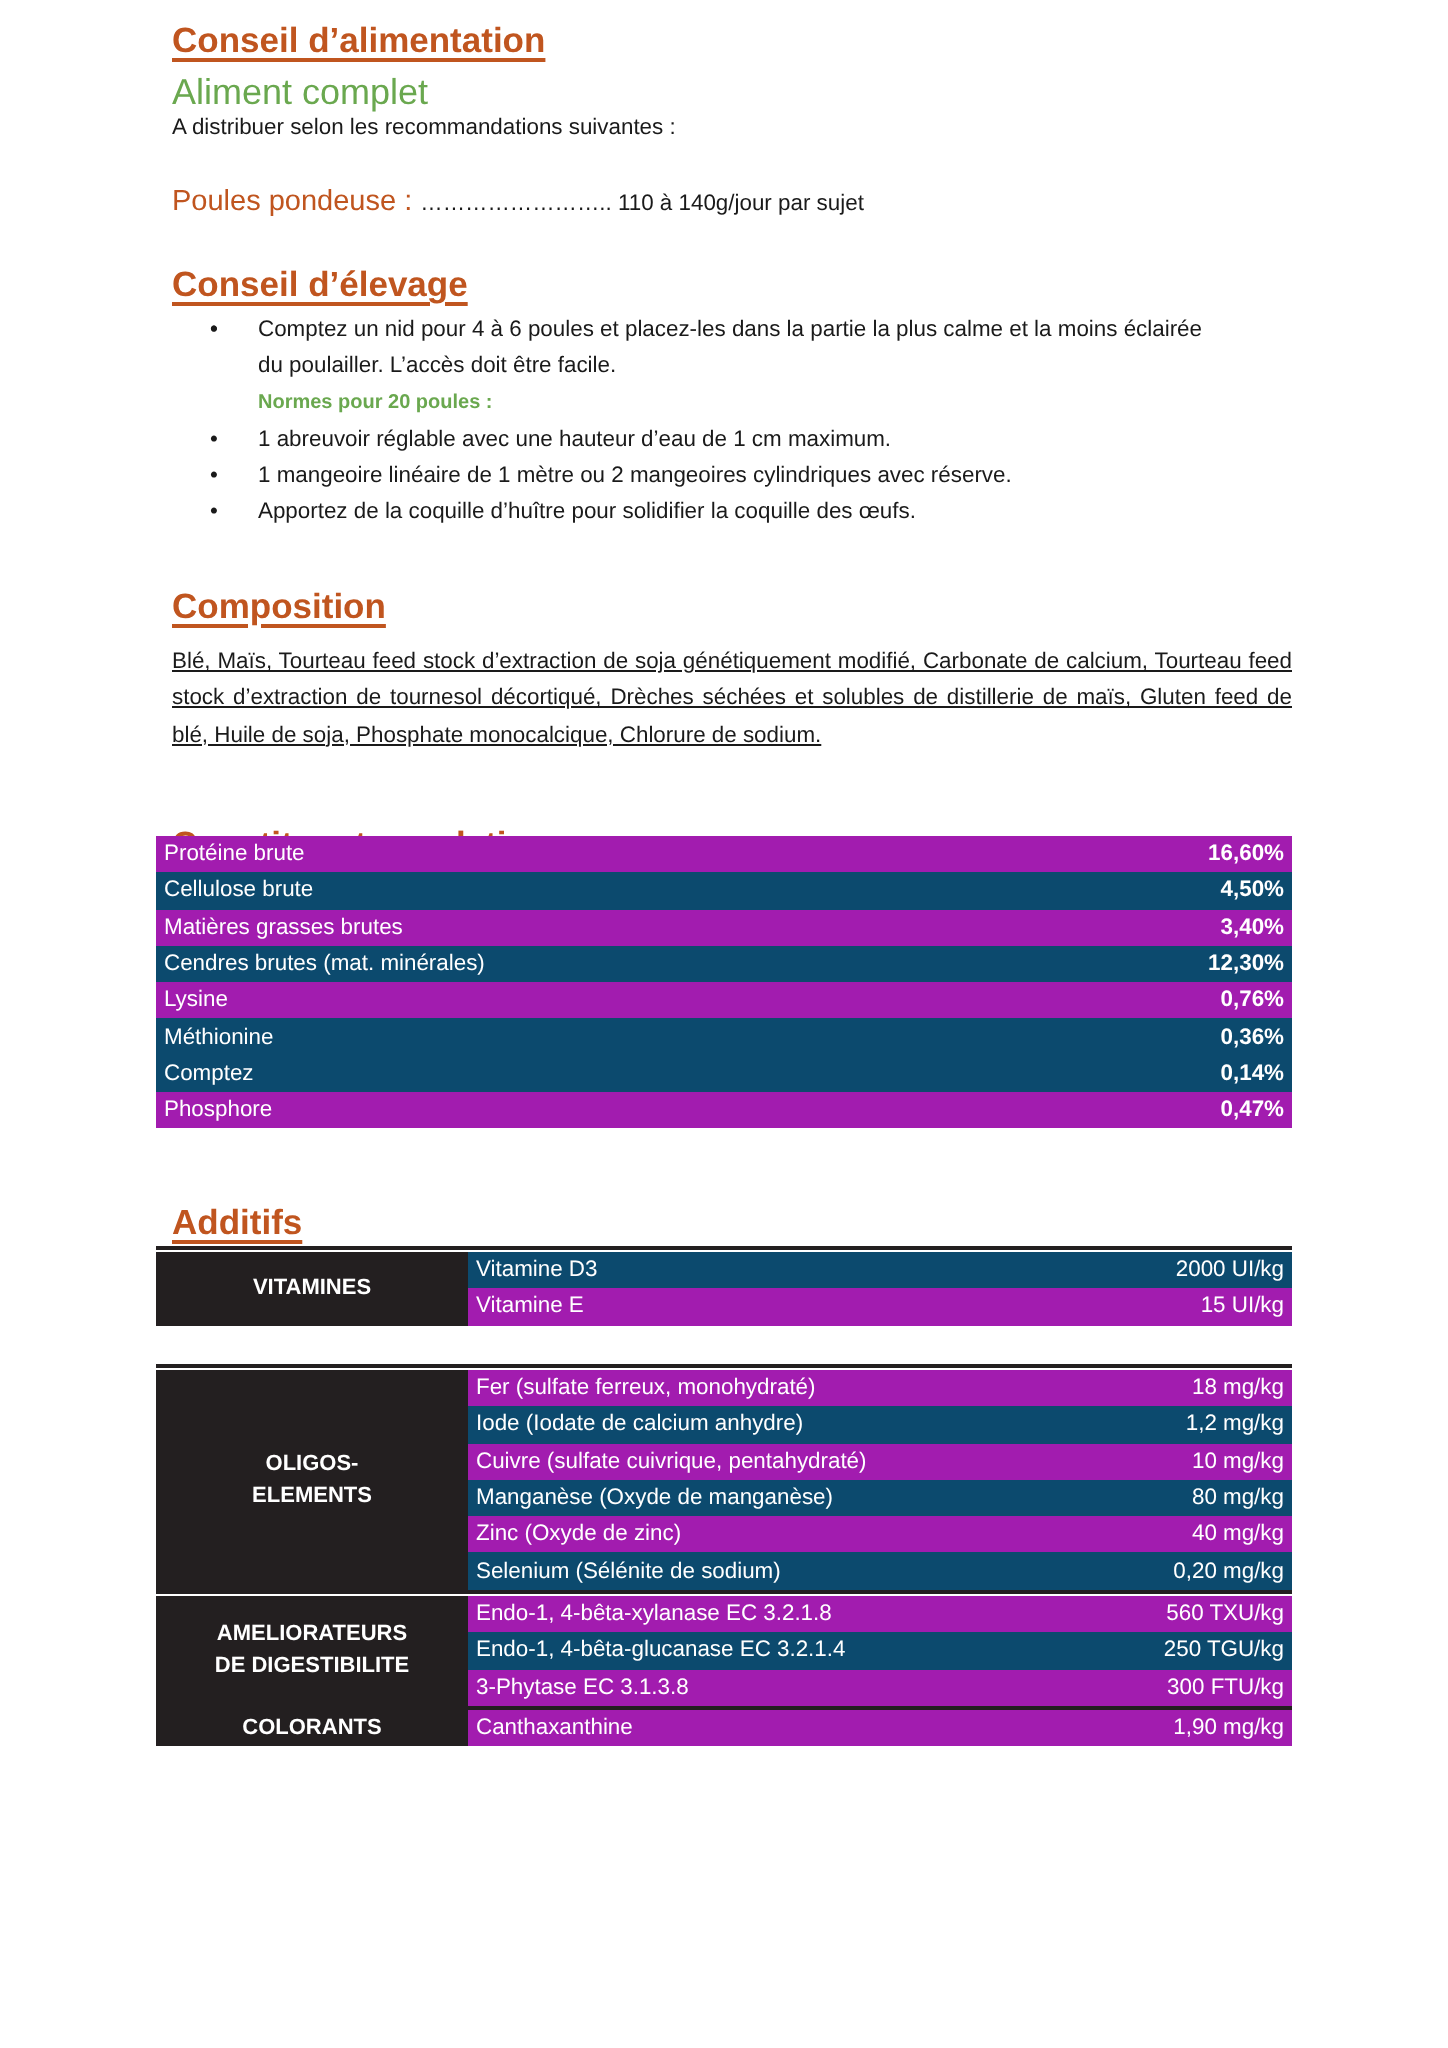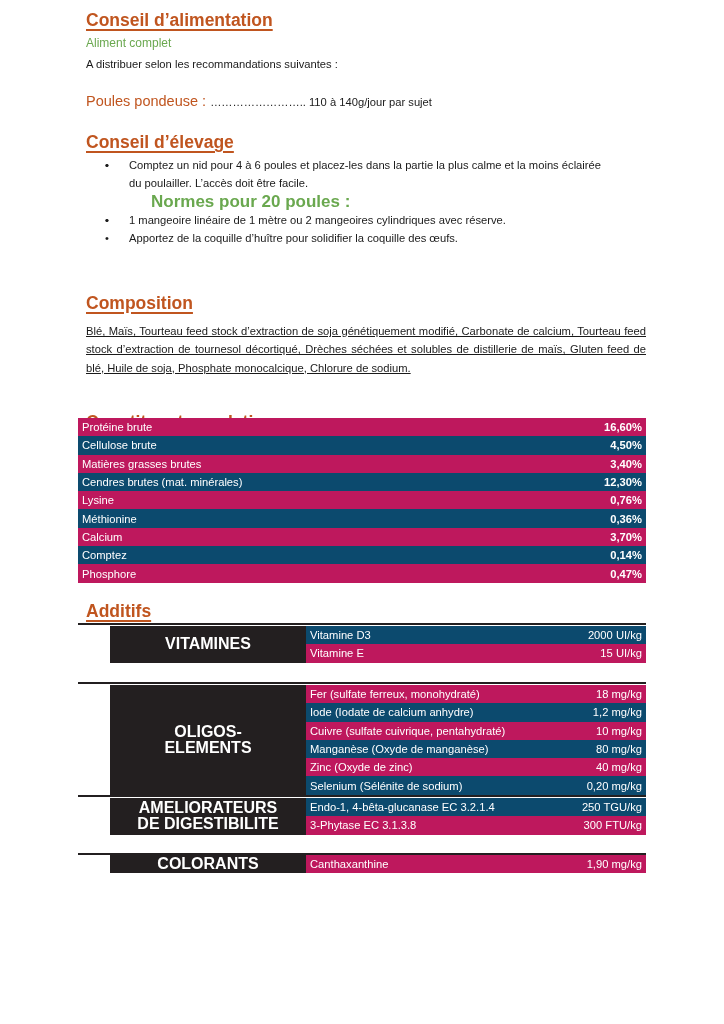--- a/index.html
+++ b/index.html
@@ -2,39 +2,39 @@
 <html><head>
 <meta charset="utf-8">
 <style>
   html, body { margin:0; padding:0; background:#ffffff; }
   body { width:724px; height:1024px; position:relative; overflow:hidden;
          font-family:"Liberation Sans", sans-serif; color:#1a1a1a; }
   .abs { position:absolute; }
   .h1 { color:#c0551f; font-weight:bold; font-size:17.5px; text-decoration:underline;
         text-decoration-thickness:1.5px; text-underline-offset:3px; white-space:nowrap; }
   .green { color:#6aa84f; }
-  .sub-green { font-size:12px; }
+  .sub-green { font-size:18px; }
   .italic { font-size:11.2px; }
   .poules { font-size:14.5px; color:#c0551f; white-space:nowrap; }
   .poules .val { font-size:11.2px; color:#1a1a1a; }
   .bullets { font-size:11.2px; line-height:18.3px; }
   .bl { position:relative; padding-left:0; }
   .bl .dot { position:absolute; left:-24px; top:0; }
-  .norm { color:#6aa84f; font-weight:bold; font-size:17px;margin-left:22px; }
+  .norm { color:#6aa84f; font-weight:bold; font-size:10px; }
   .para { font-size:11.2px; line-height:18.3px; text-align:justify; width:560px; }
   .ana { left:78px; top:418px; width:568px; }
   .ana .row { height:18.3px; display:flex; justify-content:space-between; align-items:center;
               font-size:11.2px; color:#ffffff; padding:0 4px 0 4px; box-sizing:border-box; }
   .ana .row .v { font-weight:bold; }
-  .dark { background:#be185d;gap:47px; }
+  .dark { background:#a21caf;gap:47px; }
   .light { background:#0c4a6e; }
   .adt { left:78px; width:568px; display:flex; }
-  .adt .cat { width:196px; background:#231f20; color:#ffffff; font-weight:bold;
-              font-size:16px; display:flex; align-items:center; justify-content:center;
-              text-align:center; line-height:16px;margin-left:32px; }
+  .adt .cat { width:156px; background:#231f20; color:#ffffff; font-weight:bold;
+              font-size:11px; display:flex; align-items:center; justify-content:center;
+              text-align:center; line-height:16px; }
   .adt .items { flex:1; }
   .adt .row { height:18.3px; display:flex; justify-content:space-between; align-items:center;
               font-size:11.2px; color:#ffffff; padding:0 4px 0 4px; box-sizing:border-box; }
   .sep { left:78px; width:568px; height:2px; background:#231f20; }
 </style>
 </head>
 <body>
 
 <div class="abs h1" style="left:86px;top:10px;">Conseil d’alimentation</div>
 <div class="abs green sub-green" style="left:86px;top:36px;">Aliment complet</div>
@@ -42,21 +42,21 @@
 <div class="abs poules" style="left:86px;top:93px;">
   <span>Poules pondeuse : </span><span class="val">…………………….. 110 à 140g/jour par sujet</span>
 </div>
 
 <div class="abs h1" style="left:86px;top:132px;">Conseil d’élevage</div>
 <div class="abs bullets" style="left:129px;top:156px;width:520px;">
   <div class="bl"><span class="dot">•</span></div>
   <div class="bl"><span class="dot">•</span><span>Comptez un nid pour 4 à 6 poules et placez-les dans la partie la plus calme et la moins éclairée</span></div>
   <div class="bl"><span>du poulailler. L’accès doit être facile.</span></div>
   <div class="bl norm">Normes pour 20 poules :</div>
-  <div class="bl"><span class="dot">•</span></div>
+  <div class="bl"><span class="dot">•</span><span> 1 abreuvoir réglable avec une hauteur d’eau de 1 cm maximum.</span></div>
   <div class="bl"><span class="dot">•</span><span>1 mangeoire linéaire de 1 mètre ou 2 mangeoires cylindriques avec réserve.</span></div>
   <div class="bl"><span class="dot">•</span><span>Apportez de la coquille d’huître pour solidifier la coquille des œufs.</span></div>
 </div>
 
 <div class="abs h1" style="left:86px;top:293px;">Composition</div>
 <div class="abs para" style="left:86px;top:322px;text-decoration:underline;">Blé, Maïs, Tourteau feed stock d’extraction de soja génétiquement modifié, Carbonate de calcium, Tourteau feed stock d’extraction de tournesol décortiqué, Drèches séchées et solubles de distillerie de maïs, Gluten feed de blé, Huile de soja, Phosphate monocalcique, Chlorure de sodium.</div>
 
 <div class="abs h1" style="left:86px;top:412px;">Constituants analytiques</div>
 <div class="abs ana">
   <div class="row dark">
@@ -75,24 +75,20 @@
       <span>Cendres brutes (mat. minérales)</span>
       <span class="v">12,30%</span>
     </div>
   <div class="row dark">
       <span>Lysine</span>
       <span class="v">0,76%</span>
     </div>
   <div class="row light">
       <span>Méthionine</span>
       <span class="v">0,36%</span>
-    </div>
-  <div class="row dark">
-      <span>Calcium</span>
-      <span class="v">3,70%</span>
     </div>
   <div class="row light">
       <span>Comptez</span>
       <span class="v">0,14%</span>
     </div>
   <div class="row dark">
       <span>Phosphore</span>
       <span class="v">0,47%</span>
     </div>
 </div>
@@ -152,20 +148,24 @@
 <div class="abs sep" style="top:795px;"></div>
 
 <div class="abs adt" style="top:798px;">
   <div class="cat">
       <div>
         <div>AMELIORATEURS</div>
         <div>DE DIGESTIBILITE</div>
       </div>
     </div>
   <div class="items">
+    <div class="row dark">
+        <span>Endo-1, 4-bêta-xylanase EC 3.2.1.8</span>
+        <span>560 TXU/kg</span>
+      </div>
     <div class="row light">
         <span>Endo-1, 4-bêta-glucanase EC 3.2.1.4</span>
         <span>250 TGU/kg</span>
       </div>
     <div class="row dark">
         <span>3-Phytase EC 3.1.3.8</span>
         <span>300 FTU/kg</span>
       </div>
   </div>
 </div>

